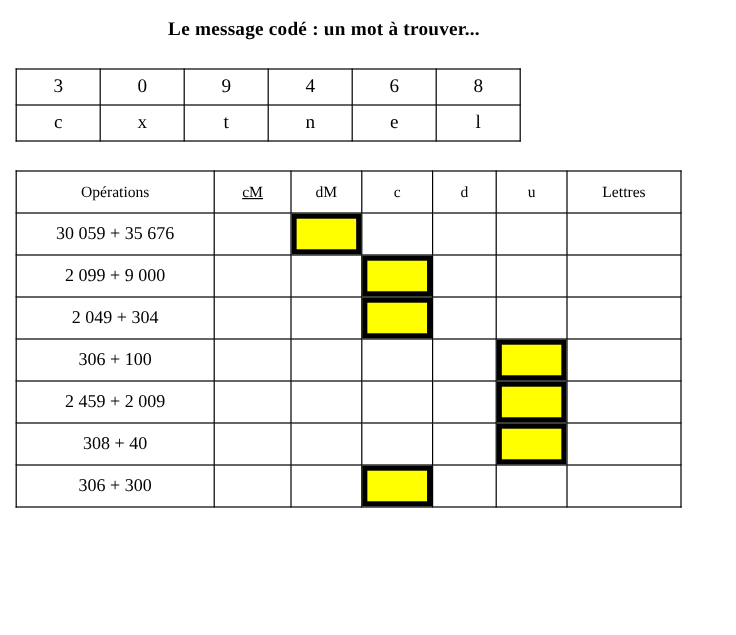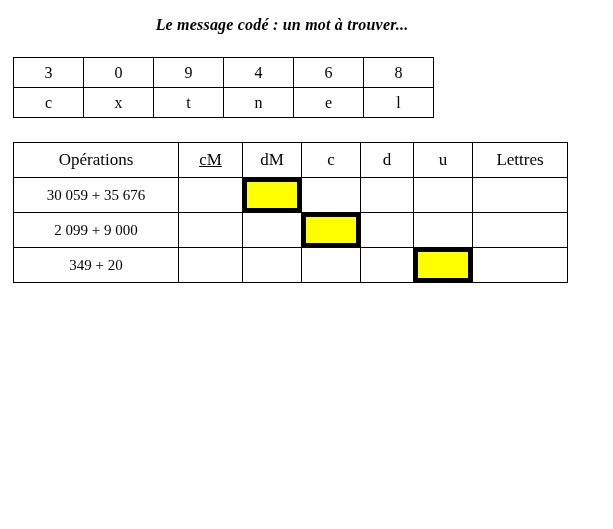--- a/index.html
+++ b/index.html
@@ -12,28 +12,27 @@
     height: 529px;
     font-family: "Liberation Serif", serif;
     color: #000000;
     position: relative;
     overflow: hidden;
   }
 
   #title {
     position: absolute;
     top: 16px;
-    left: 16px;
+    left: 4px;
     width: 532px;
     text-align: center;
     font-family: "Liberation Serif", serif;
     font-weight: bold;
     font-size: 16px;
     letter-spacing: 0.2px;
-    font-style: italic;
   }
 
   
   #key-table {
     position: absolute;
     top: 57px;
     left: 13px;
     border-collapse: collapse;
     table-layout: fixed;
   }
@@ -60,21 +59,21 @@
     height: 34px;
     text-align: center;
     vertical-align: middle;
     font-size: 15px;
     font-family: "Liberation Serif", serif;
     font-weight: normal;
     padding: 0;
     position: relative;
   }
   #ops-table th {
-    font-size: 17px;
+    font-size: 13px;
   }
   .col-op    { width: 164px; }
   .col-cm    { width: 63px; text-decoration: underline; }
   .col-dm    { width: 58px; }
   .col-c     { width: 58px; }
   .col-d     { width: 52px; }
   .col-u     { width: 58px; }
   .col-let   { width: 94px; }
 
   .op-label {
@@ -147,22 +146,58 @@
       <tr>
         <td class="col-op op-label">2 099 + 9 000</td>
         <td class="col-cm"></td>
         <td class="col-dm"></td>
         <td class="col-c hl"></td>
         <td class="col-d"></td>
         <td class="col-u"></td>
         <td class="col-let"></td>
       </tr>
       <tr>
-        <td class="col-op op-label">349 + 20</td>
+        <td class="col-op op-label">2 049 + 304</td>
+        <td class="col-cm"></td>
+        <td class="col-dm"></td>
+        <td class="col-c hl"></td>
+        <td class="col-d"></td>
+        <td class="col-u"></td>
+        <td class="col-let"></td>
+      </tr>
+      <tr>
+        <td class="col-op op-label">306 + 100</td>
         <td class="col-cm"></td>
         <td class="col-dm"></td>
         <td class="col-c"></td>
         <td class="col-d"></td>
         <td class="col-u hl"></td>
+        <td class="col-let"></td>
+      </tr>
+      <tr>
+        <td class="col-op op-label">2 459 + 2 009</td>
+        <td class="col-cm"></td>
+        <td class="col-dm"></td>
+        <td class="col-c"></td>
+        <td class="col-d"></td>
+        <td class="col-u hl"></td>
+        <td class="col-let"></td>
+      </tr>
+      <tr>
+        <td class="col-op op-label">308 + 40</td>
+        <td class="col-cm"></td>
+        <td class="col-dm"></td>
+        <td class="col-c"></td>
+        <td class="col-d"></td>
+        <td class="col-u hl"></td>
+        <td class="col-let"></td>
+      </tr>
+      <tr>
+        <td class="col-op op-label">306 + 300</td>
+        <td class="col-cm"></td>
+        <td class="col-dm"></td>
+        <td class="col-c hl"></td>
+        <td class="col-d"></td>
+        <td class="col-u"></td>
         <td class="col-let"></td>
       </tr>
     </tbody>
 </table>
 
 </body></html>

